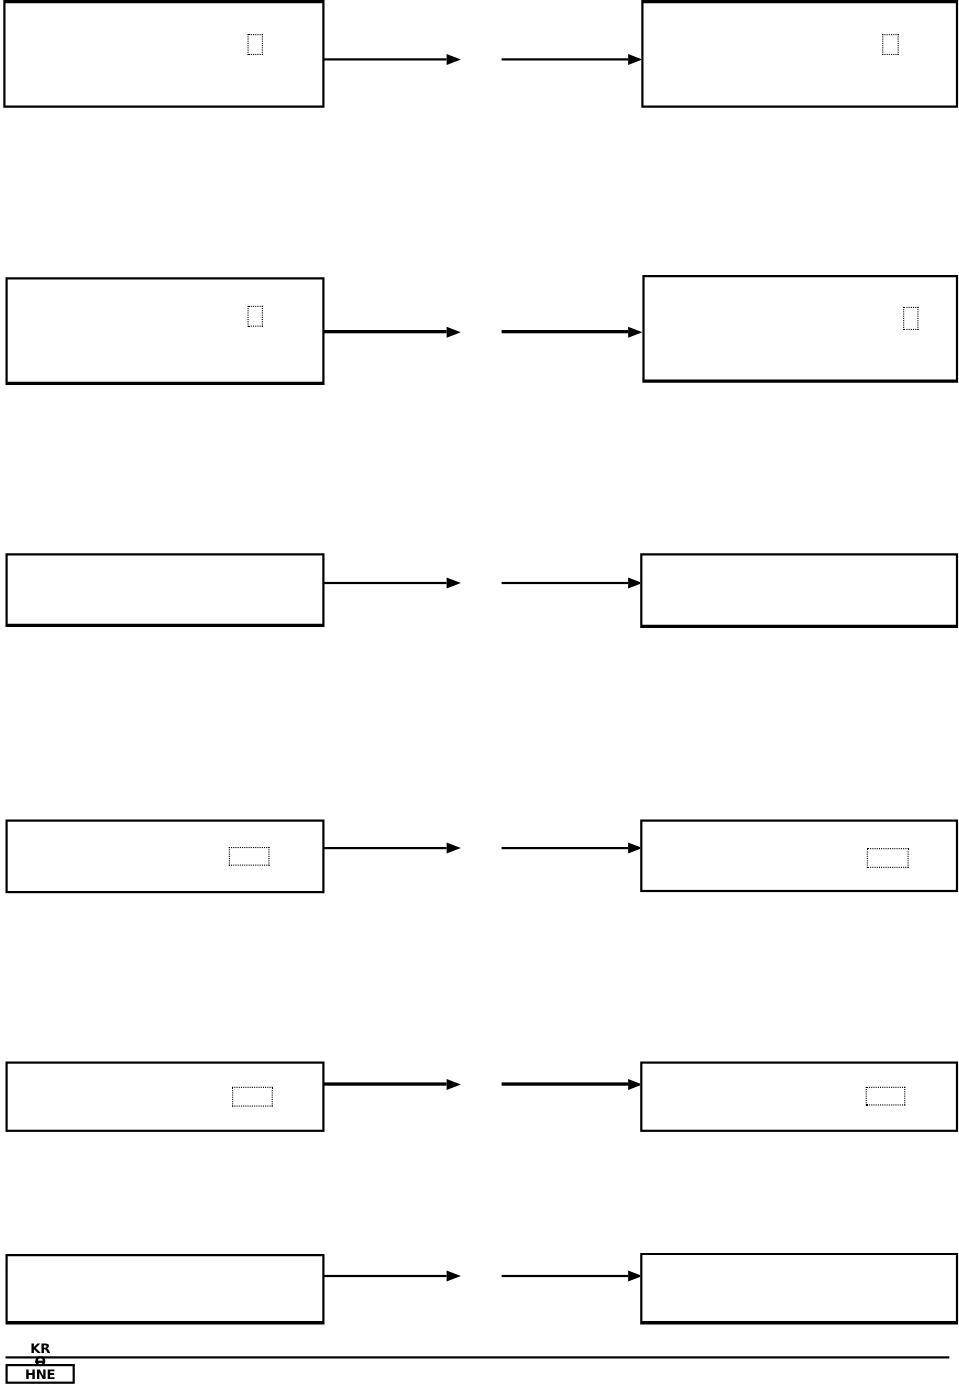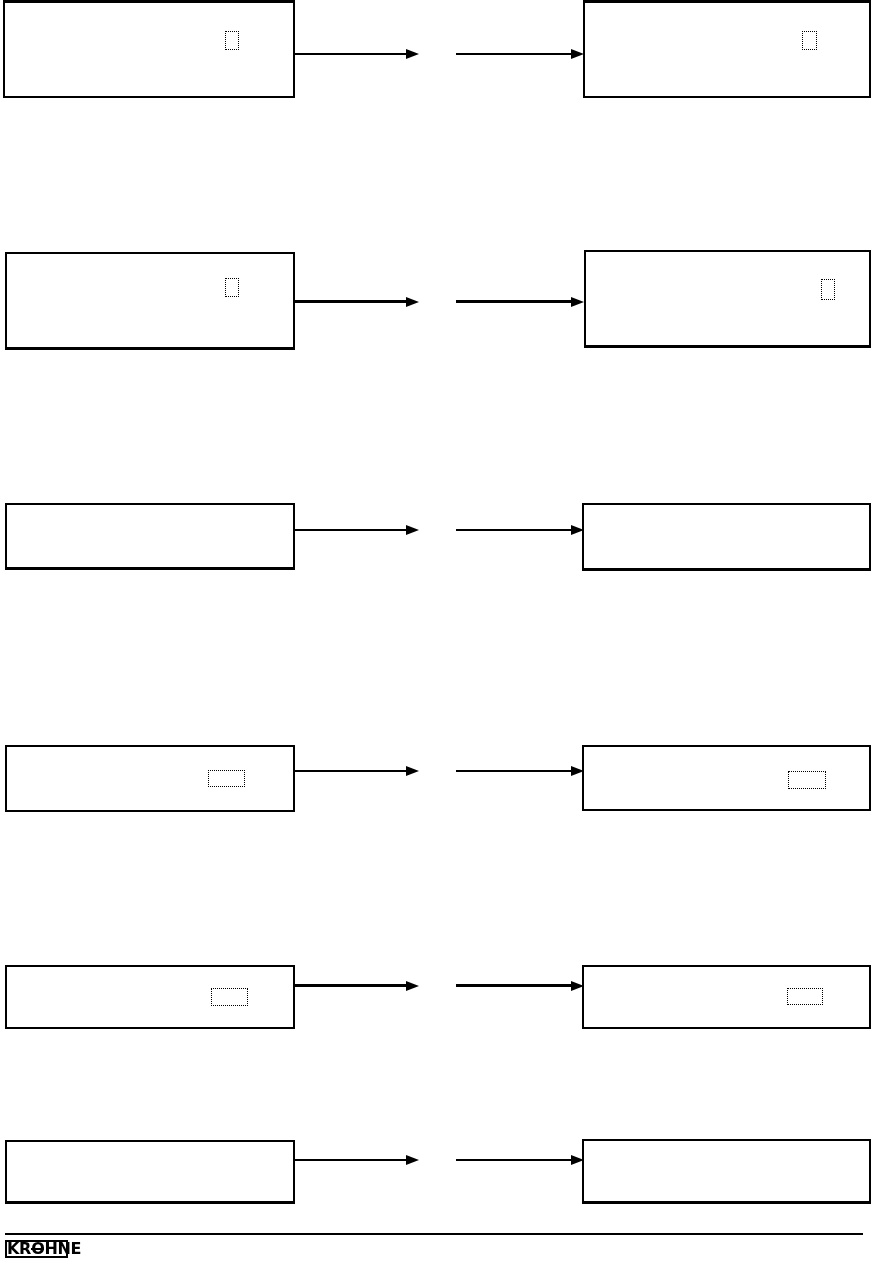--- a/index.html
+++ b/index.html
@@ -47,24 +47,25 @@
     left:5px;top:1233px;
     width:858px;height:2px;
     background:#000000;
   }
   .logo{
     position:absolute;
     left:5px;top:1240px;
     width:63px;height:18px;
     box-sizing:border-box;
     border:2px solid #000000;
-    display:flex;align-items:center;justify-content:space-between;
-    font-weight:700;font-size:16px;line-height:1;
+    display:flex;align-items:center;justify-content:flex-end;
+    font-weight:700;font-size:12px;line-height:1;
     letter-spacing:-0.3px;color:#000000;
     white-space:nowrap;
+    flex-direction:column;
   }
   .logo-o{position:relative;display:inline-block;}
   .logo-o::after{
     content:"";
     position:absolute;
     left:0;right:0;
     top:calc(50% - 1px);
     height:2px;
     background:#000000;
   }

